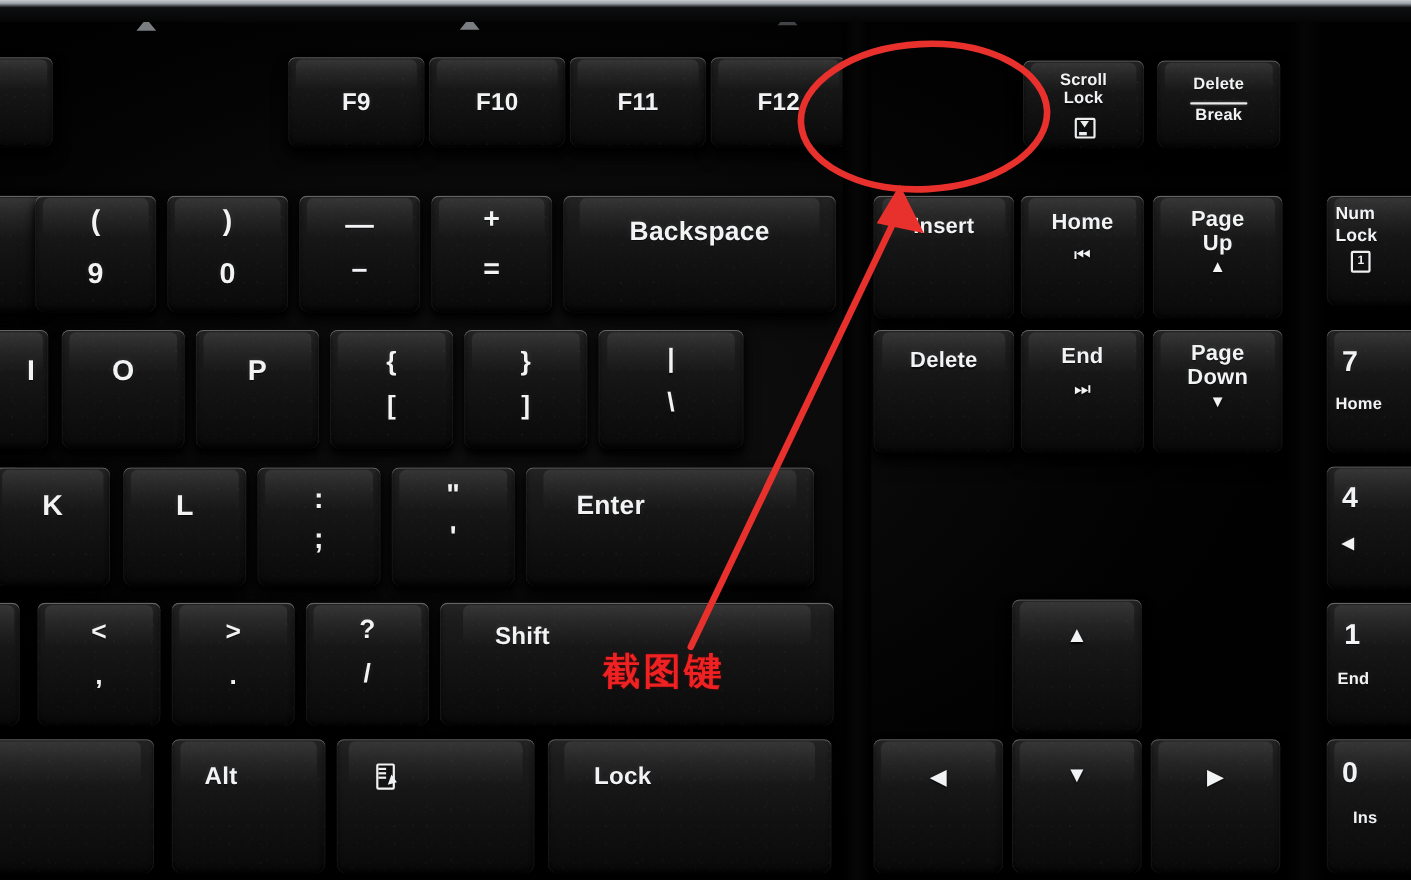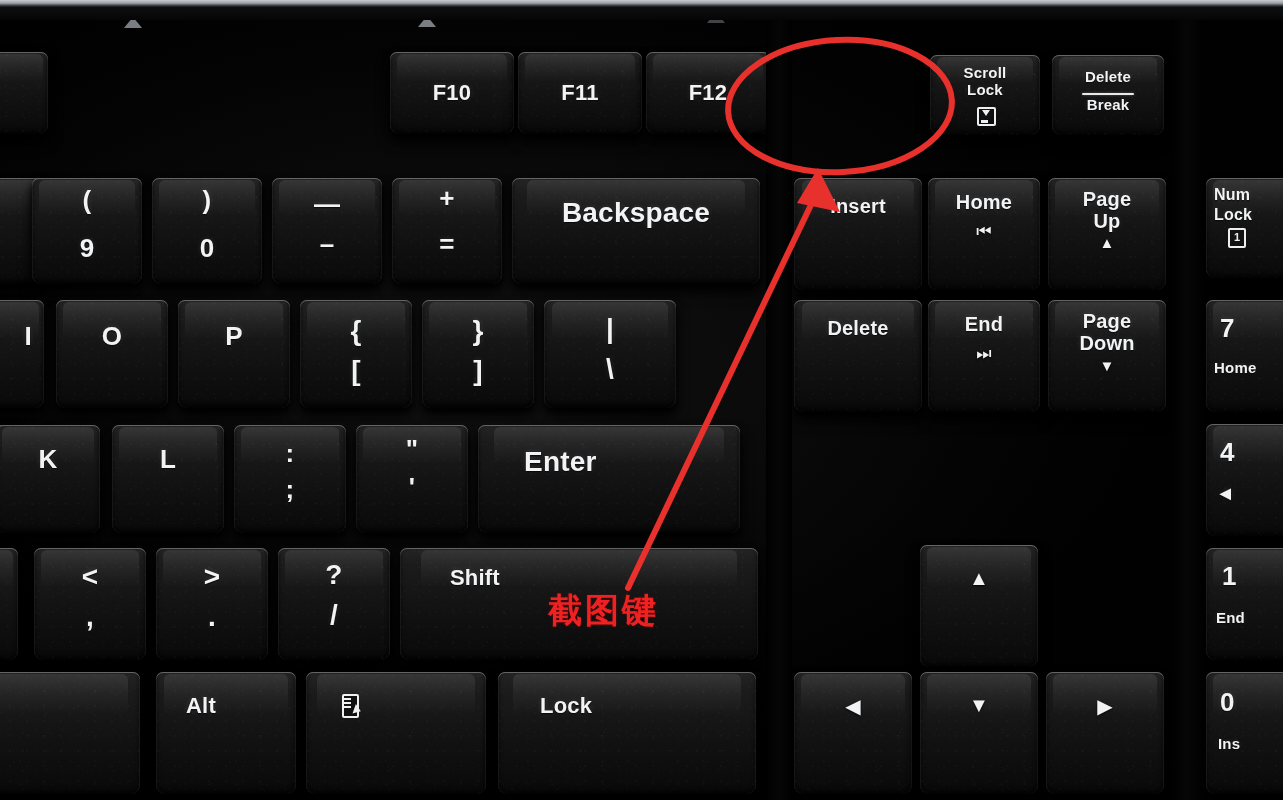--- a/index.html
+++ b/index.html
@@ -73,21 +73,21 @@
     white-space:pre-line;
     line-height:1.08;
     pointer-events:none;
   }
   
   .lbl-c{left:0;right:0;top:50%;transform:translateY(-50%);text-align:center;}
   .lbl-t{left:0;right:0;top:10px;text-align:center;}
   .lbl-up{left:0;right:0;top:9px;text-align:center;}
   .sz-20{font-size:20px;}
   .sz-22{font-size:22px;}
-  .sz-24{font-size:28px;}
+  .sz-24{font-size:24px;}
   .sz-26{font-size:26px;}
   .sz-14{font-size:14px;}
   .sz-15{font-size:15px;}
   .sz-16{font-size:16px;}
 
   .glyph{
     position:absolute;z-index:3;left:0;right:0;text-align:center;
     color:#f2f3f5;pointer-events:none;
     text-shadow:0 1px 2px rgba(0,0,0,.9);
   }
@@ -145,20 +145,23 @@
   <div class="frame-top-shadow"></div>
   <div class="nub" style="left:124px;top:17px"></div>
   <div class="nub" style="left:418px;top:16px"></div>
   <div class="nub" style="left:707px;top:12px;opacity:.45"></div>
 
   <div class="vgap" style="left:766px;top:20px;width:26px;height:780px"></div>
   <div class="vgap" style="left:1170px;top:20px;width:34px;height:780px"></div>
 
   <div class="key" style="left:-30px;top:52px;width:78px;height:82px"></div>
 
+  <div class="key" style="left:262px;top:52px;width:124px;height:82px">
+    <span class="cap lbl-c sz-22">F9</span>
+  </div>
   <div class="key" style="left:390px;top:52px;width:124px;height:82px">
     <span class="cap lbl-c sz-22">F10</span>
   </div>
   <div class="key" style="left:518px;top:52px;width:124px;height:82px">
     <span class="cap lbl-c sz-22">F11</span>
   </div>
   <div class="key" style="left:646px;top:52px;width:124px;height:82px">
     <span class="cap lbl-c sz-22">F12</span>
   </div>
 
@@ -335,21 +338,21 @@
     <span class="cap sz-14" style="left:14px;top:62px;text-align:left">◀</span>
   </div>
 
   <div class="key" style="left:1206px;top:548px;width:116px;height:112px">
     <span class="cap sz-26" style="left:16px;top:14px;text-align:left">1</span>
     <span class="cap sz-15" style="left:10px;top:62px;text-align:left">End</span>
   </div>
 
   <div class="key" style="left:1206px;top:672px;width:116px;height:122px">
     <span class="cap sz-26" style="left:14px;top:16px;text-align:left">0</span>
-    <span class="cap sz-15" style="left:12px;top:64px;text-align:right">Ins</span>
+    <span class="cap sz-15" style="left:24px;top:64px;text-align:right">Ins</span>
   </div>
 
   <svg class="anno-svg" viewBox="0 0 1283 800">
 
     <ellipse cx="840" cy="106" rx="112" ry="66" fill="none" stroke="#e8302c" stroke-width="6" transform="rotate(-3 840 106)"></ellipse>
 
     <line x1="628" y1="588" x2="820" y2="186" stroke="#e8302c" stroke-width="6" stroke-linecap="round"></line>
 
     <polygon points="818,168 840,212 797,203" fill="#e8302c"></polygon>
   </svg>

